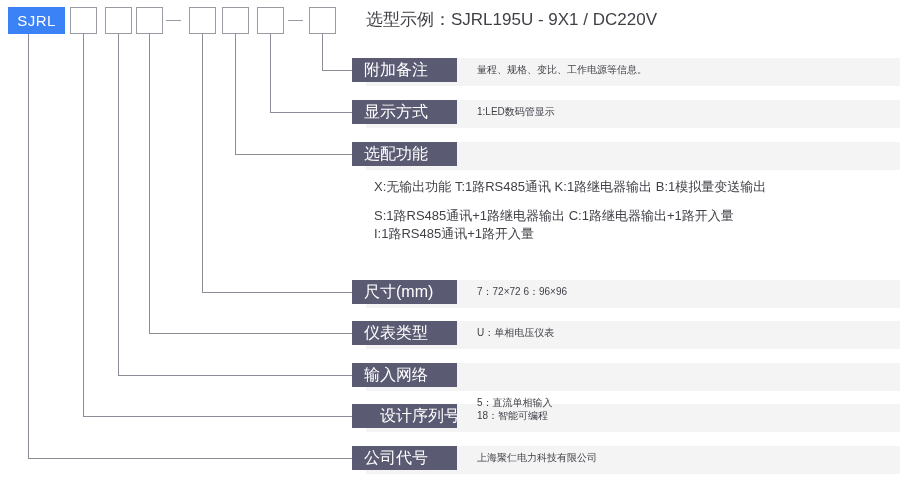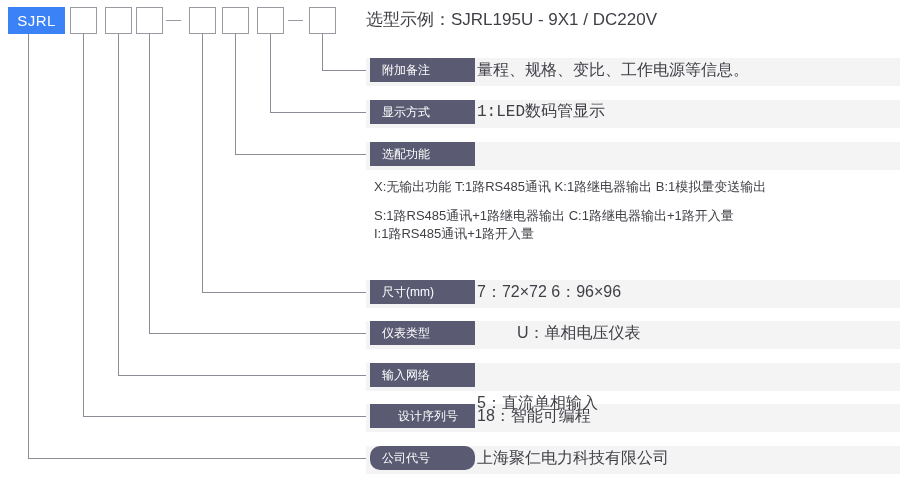--- a/index.html
+++ b/index.html
@@ -32,27 +32,27 @@
   .hline{position:absolute;height:1px;background:#8c8c96;}
 
   
   .title{
     position:absolute;left:366px;top:8px;
     font-size:17px;color:#3f3f46;white-space:nowrap;
   }
 
   
   .chip{
-    position:absolute;left:370px;width:105px;height:24px;
-    background:#5a5a73;color:#ffffff;font-size:12px;
+    position:absolute;left:352px;width:105px;height:24px;
+    background:#5a5a73;color:#ffffff;font-size:16px;
     display:flex;align-items:center;padding-left:12px;
     box-sizing:border-box;white-space:nowrap;
   }
   .desc{
-    position:absolute;left:477px;font-size:16px;color:#3f3f46;
+    position:absolute;left:477px;font-size:10px;color:#3f3f46;
     white-space:nowrap;line-height:24px;
   }
   .optline{
     position:absolute;left:374px;font-size:13px;color:#3f3f46;
     white-space:nowrap;line-height:20px;
   }
 </style>
 </head>
 <body>
 
@@ -102,35 +102,35 @@
   <div class="vline" style="left:83px;top:34px;height:382px;"></div>
   <div class="hline" style="left:83px;top:416px;width:283px;"></div>
 
   <div class="vline" style="left:28px;top:34px;height:424px;"></div>
   <div class="hline" style="left:28px;top:458px;width:338px;"></div>
 
   <div class="chip" style="top:58px;">附加备注</div>
   <div class="desc" style="top:58px;">量程、规格、变比、工作电源等信息。</div>
 
   <div class="chip" style="top:100px;">显示方式</div>
-  <div class="desc" style="top:100px;font-family:Liberation Mono, monospace;">1:LED数码管显示</div>
+  <div class="desc" style="top:100px;">1:LED数码管显示</div>
 
   <div class="chip" style="top:142px;">选配功能</div>
   <div class="optline" style="top:177px;">X:无输出功能    T:1路RS485通讯    K:1路继电器输出    B:1模拟量变送输出</div>
   <div class="optline" style="top:206px;">S:1路RS485通讯+1路继电器输出    C:1路继电器输出+1路开入量</div>
   <div class="optline" style="top:224px;">I:1路RS485通讯+1路开入量</div>
 
   <div class="chip" style="top:280px;">尺寸(mm)</div>
   <div class="desc" style="top:280px;">7：72×72    6：96×96</div>
 
   <div class="chip" style="top:321px;">仪表类型</div>
-  <div class="desc" style="top:321px;margin-left:40px;">U：单相电压仪表</div>
+  <div class="desc" style="top:321px;">U：单相电压仪表</div>
 
   <div class="chip" style="top:363px;">输入网络</div>
   <div class="desc" style="top:363px;margin-top:28px;">5：直流单相输入</div>
 
   <div class="chip" style="top:404px;padding-left:28px;">设计序列号</div>
   <div class="desc" style="top:404px;">18：智能可编程</div>
 
-  <div class="chip" style="top:446px;border-radius:10px;">公司代号</div>
+  <div class="chip" style="top:446px;">公司代号</div>
   <div class="desc" style="top:446px;">上海聚仁电力科技有限公司</div>
 
 </div>
 
 </body></html>

